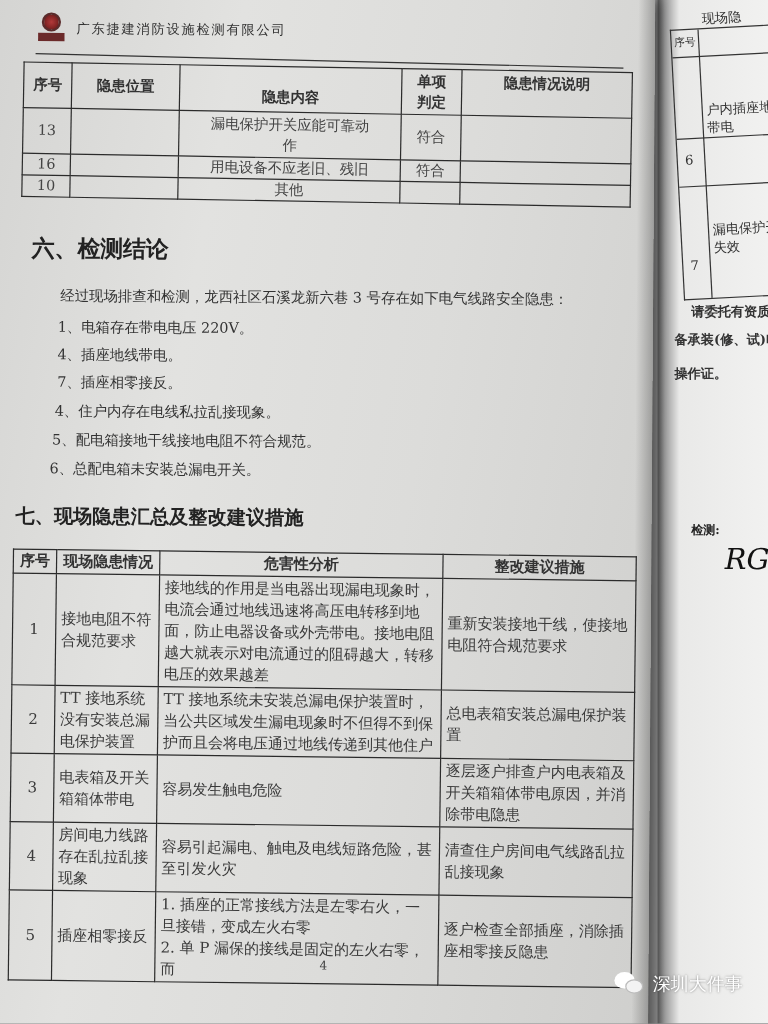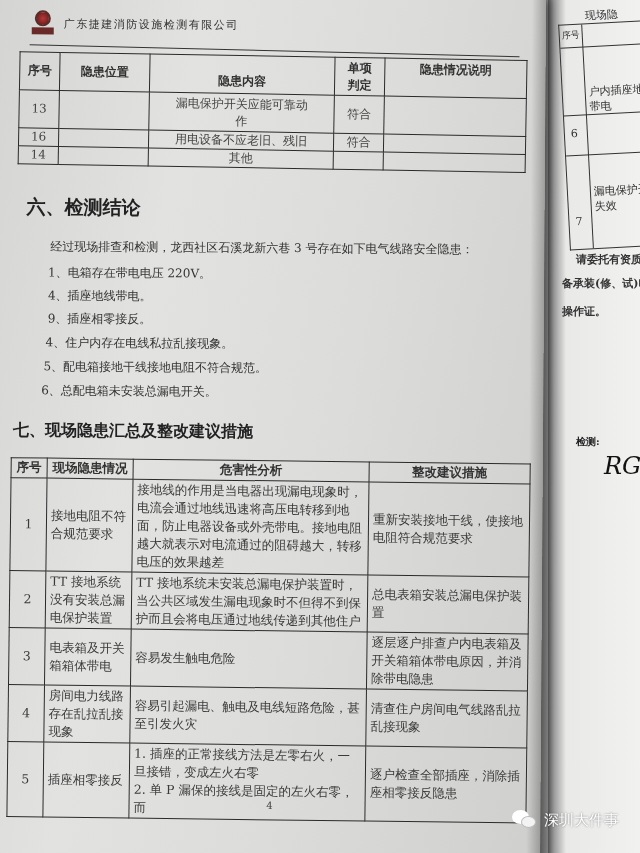--- a/index.html
+++ b/index.html
@@ -142,34 +142,34 @@
       <td></td>
     </tr>
     <tr style="height:16px">
       <td>16</td>
       <td></td>
       <td>用电设备不应老旧、残旧</td>
       <td>符合</td>
       <td></td>
     </tr>
     <tr style="height:16px">
-      <td>14</td>
+      <td>10</td>
       <td></td>
       <td>其他</td>
       <td></td>
       <td></td>
     </tr>
   </tbody>
     </table>
 
   <div class="sec-title" style="left:34px;top:198px">六、检测结论</div>
   <div class="para" style="left:58px;top:242px">经过现场排查和检测，龙西社区石溪龙新六巷 3 号存在如下电气线路安全隐患：</div>
   <div class="para" style="left:56px;top:268px">1、电箱存在带电电压 220V。</div>
   <div class="para" style="left:56px;top:291px">4、插座地线带电。</div>
-  <div class="para" style="left:56px;top:314px">9、插座相零接反。</div>
+  <div class="para" style="left:56px;top:314px">7、插座相零接反。</div>
   <div class="para" style="left:54px;top:338px">4、住户内存在电线私拉乱接现象。</div>
   <div class="para" style="left:52px;top:362px">5、配电箱接地干线接地电阻不符合规范。</div>
   <div class="para" style="left:50px;top:386px">6、总配电箱未安装总漏电开关。</div>
 
   <div class="sec-title" style="left:22px;top:424px;font-size:16px">七、现场隐患汇总及整改建议措施</div>
 
   <table class="t2">
     <colgroup>
       <col style="width:36px">
         <col style="width:86px">

